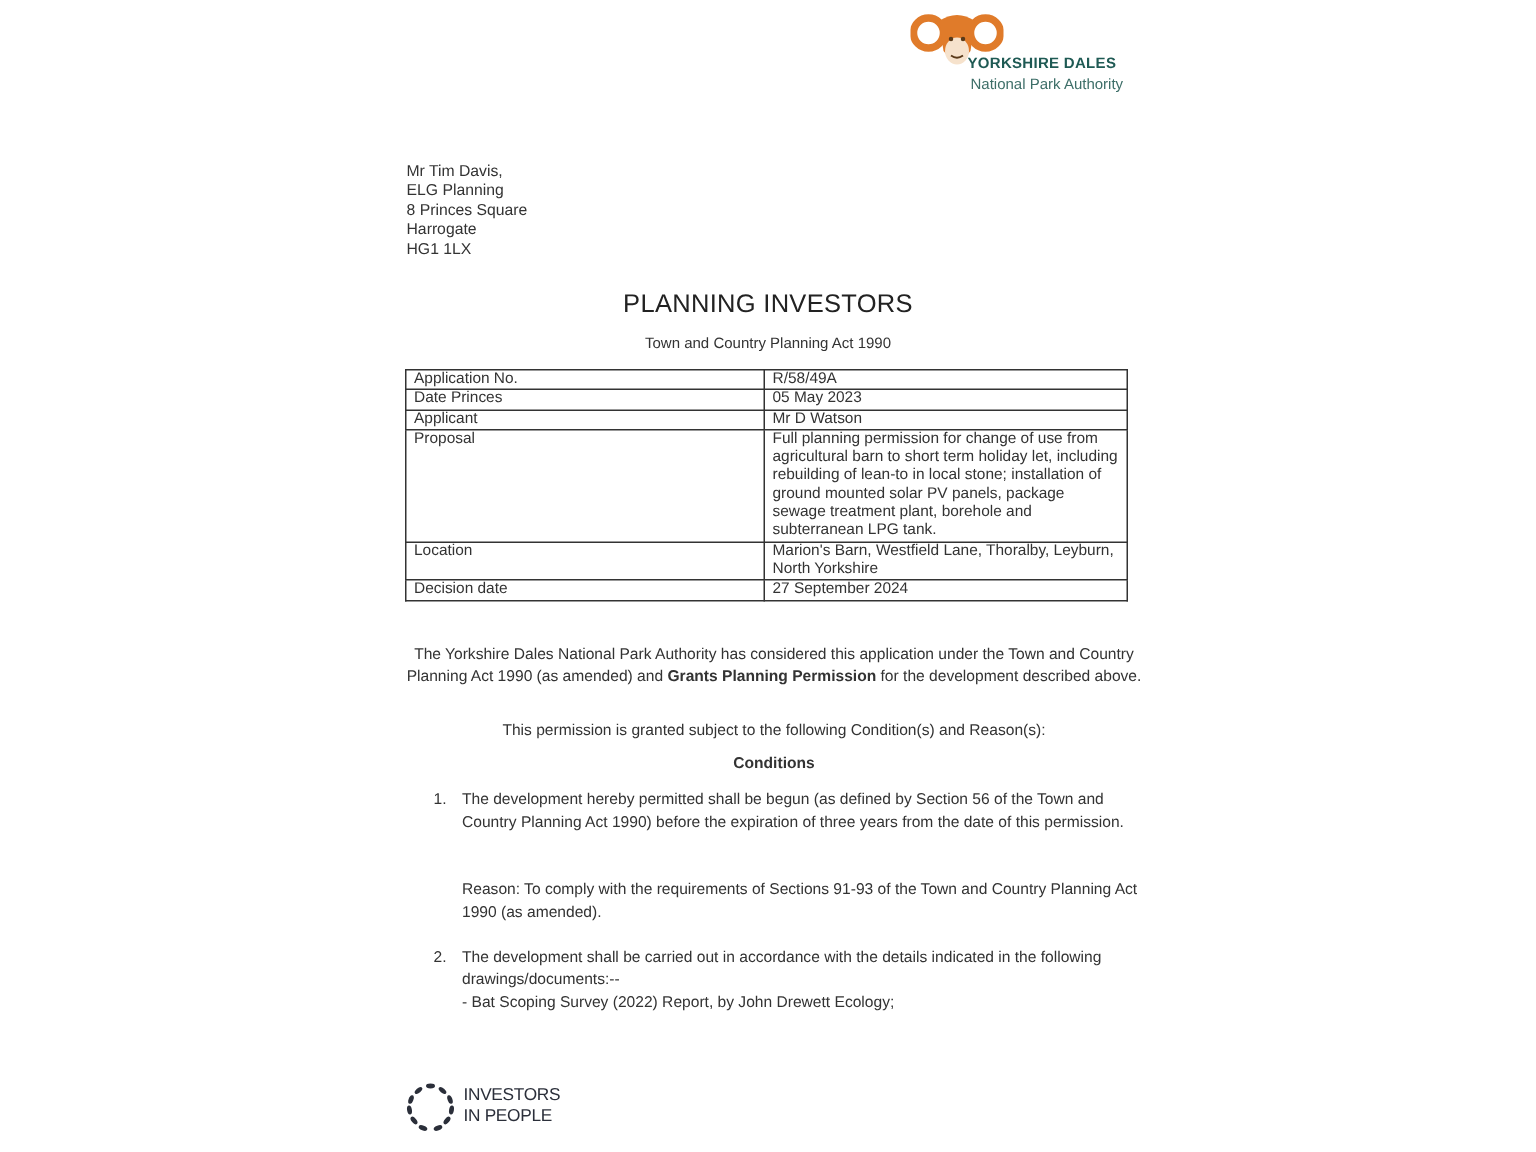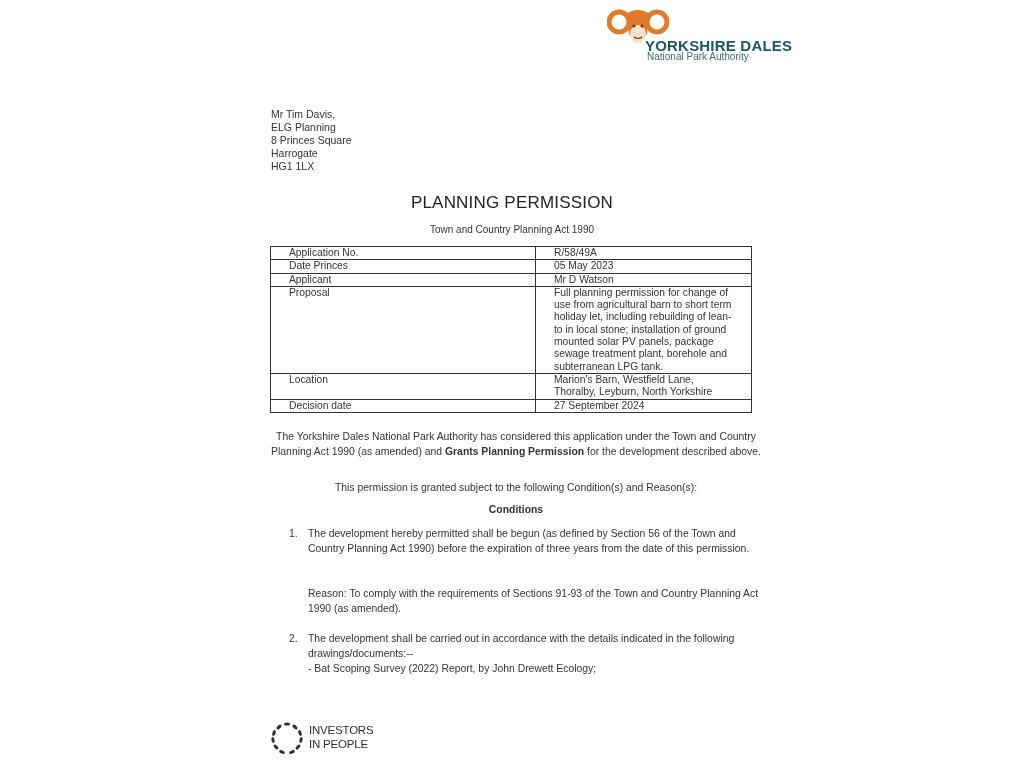--- a/index.html
+++ b/index.html
@@ -1,27 +1,27 @@
 <!DOCTYPE html>
 <html><head>
 <meta charset="utf-8">
 <style>
   html, body { margin:0; padding:0; }
   body { width:1024px; height:768px; background:#ffffff; position:relative; overflow:hidden;
          font-family:"Liberation Sans", sans-serif; color:#222; }
   .logo { position:absolute; left:607px; top:4px; width:160px; height:60px; }
   .logo .head { position:absolute; left:0; top:0; width:62px; height:46px; }
-  .logo .title { position:absolute; left:38px; top:33px; font-weight:bold; font-size:15px; color:#1f5a54; letter-spacing:0.2px; white-space:nowrap; }
+  .logo .title { position:absolute; left:38px; top:33px; font-weight:bold; font-size:10px; color:#1f5a54; letter-spacing:0.2px; white-space:nowrap; }
   .logo .sub { position:absolute; left:40px; top:47px; font-size:10px; color:#3d6e68; white-space:nowrap; }
   .address { position:absolute; left:271px; top:108px; font-size:10.5px; line-height:13px; color:#333; }
   .address div { white-space:nowrap; }
   .doc-title { position:absolute; left:0; width:1024px; top:193px; text-align:center; font-size:17px; color:#222; letter-spacing:0.2px; }
   .doc-sub { position:absolute; left:0; width:1024px; top:224px; text-align:center; font-size:10px; color:#333; }
   table.info { position:absolute; left:270px; top:246px; width:482px; border-collapse:collapse; font-size:10.3px; color:#333; }
-  table.info td { border:1px solid #333; padding:0 18px; vertical-align:top; line-height:12.3px; }
+  table.info td { border:1px solid #333; padding:0 5px; vertical-align:top; line-height:12.3px; }
   table.info td.k { width:228px; }
   .body { position:absolute; left:271px; width:490px; font-size:10.4px; color:#333; line-height:14.5px;text-align:center; }
   .p1 { top:430px; }
   .p2 { top:481px; }
   .p3 { top:503px; font-weight:bold; }
   .cond { position:absolute; left:289px; width:480px; font-size:10.4px; color:#333; line-height:15px; }
   .cond .num { position:absolute; left:0; top:0; }
   .cond .txt { position:absolute; left:19px; width:460px; top:0; }
   .c1 { top:526px; }
   .c1r { top:586px; }
@@ -48,21 +48,21 @@
 </div>
 
 <div class="address">
   <div>Mr Tim Davis,</div>
   <div>ELG Planning</div>
   <div>8 Princes Square</div>
   <div>Harrogate</div>
   <div>HG1 1LX</div>
 </div>
 
-<div class="doc-title">PLANNING PERMISSION</div>
+<div class="doc-title">PLANNING INVESTORS</div>
 <div class="doc-sub">Town and Country Planning Act 1990</div>
 
 <table class="info">
   <tbody>
       <tr>
     <td class="k">Application No.</td>
     <td>R/58/49A</td>
   </tr>
   <tr>
     <td class="k">Date Princes</td>

